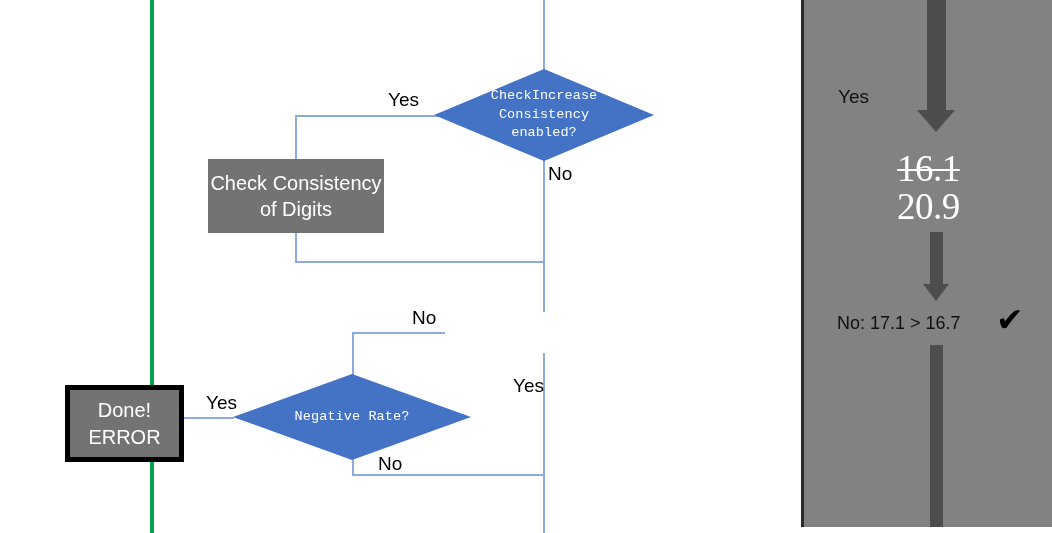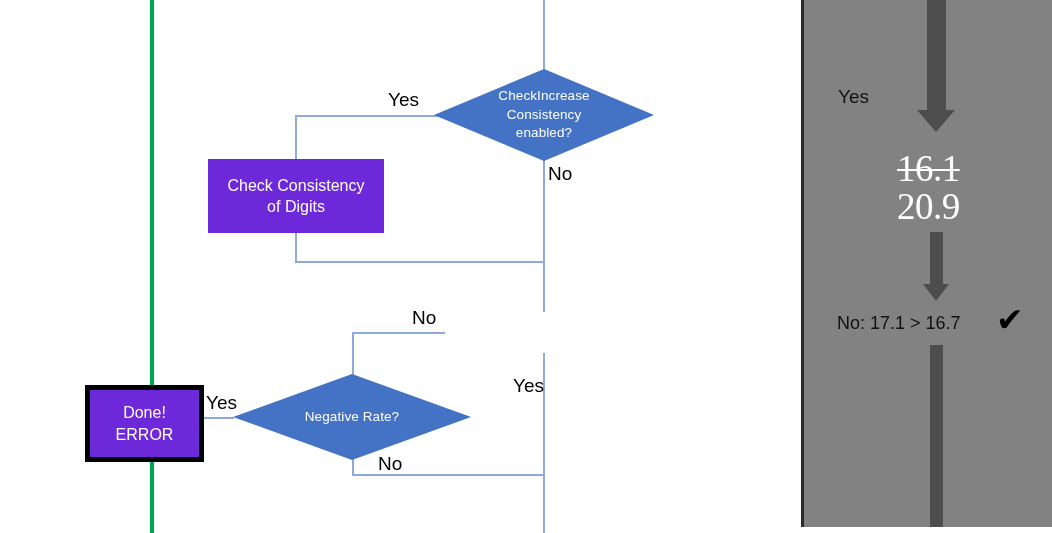--- a/index.html
+++ b/index.html
@@ -24,26 +24,27 @@
   .diamond .shape{
     position:absolute;left:0;top:0;width:100%;height:100%;
     background:#4472C4;
     clip-path:polygon(50% 0%,100% 50%,50% 100%,0% 50%);
   }
   .diamond .txt{
     position:absolute;left:0;top:0;width:100%;height:100%;
     display:flex;flex-direction:column;align-items:center;justify-content:center;
     color:#ffffff;font-size:13.5px;line-height:1.38;text-align:center;
     letter-spacing:.1px;
+    font-family:Liberation Mono, monospace;
   }
 
   .procbox{
-    position:absolute;background:#6d28d9;z-index:4;
+    position:absolute;background:#737373;z-index:4;
     display:flex;align-items:center;justify-content:center;
-    color:#ffffff;font-size:16px;line-height:1.32;text-align:center;
+    color:#ffffff;font-size:20px;line-height:1.32;text-align:center;
   }
   .procbox.framed{border:5px solid #000000;}
 
   .elabel{
     position:absolute;color:#000000;font-size:19px;z-index:7;
     white-space:nowrap;line-height:1;
   }
 
   
   .panel{
@@ -115,21 +116,21 @@
   </div>
 
 
   <div class="diamond" style="left:233px;top:374px;width:238px;height:86px;">
     <div class="shape"></div>
     <div class="txt">
       <span>Negative Rate?</span>
     </div>
   </div>
 
-  <div class="procbox framed" style="left:65px;top:385px;width:109px;height:67px;z-index:8;margin-left:20px;">
+  <div class="procbox framed" style="left:65px;top:385px;width:109px;height:67px;z-index:8;">
     <div>
       <span>Done!</span><br>
       <span>ERROR</span>
     </div>
   </div>
 
   <div class="elabel" style="left:388px;top:90px;">Yes</div>
   <div class="elabel" style="left:548px;top:164px;">No</div>
   <div class="elabel" style="left:412px;top:308px;">No</div>
   <div class="elabel" style="left:513px;top:376px;">Yes</div>

